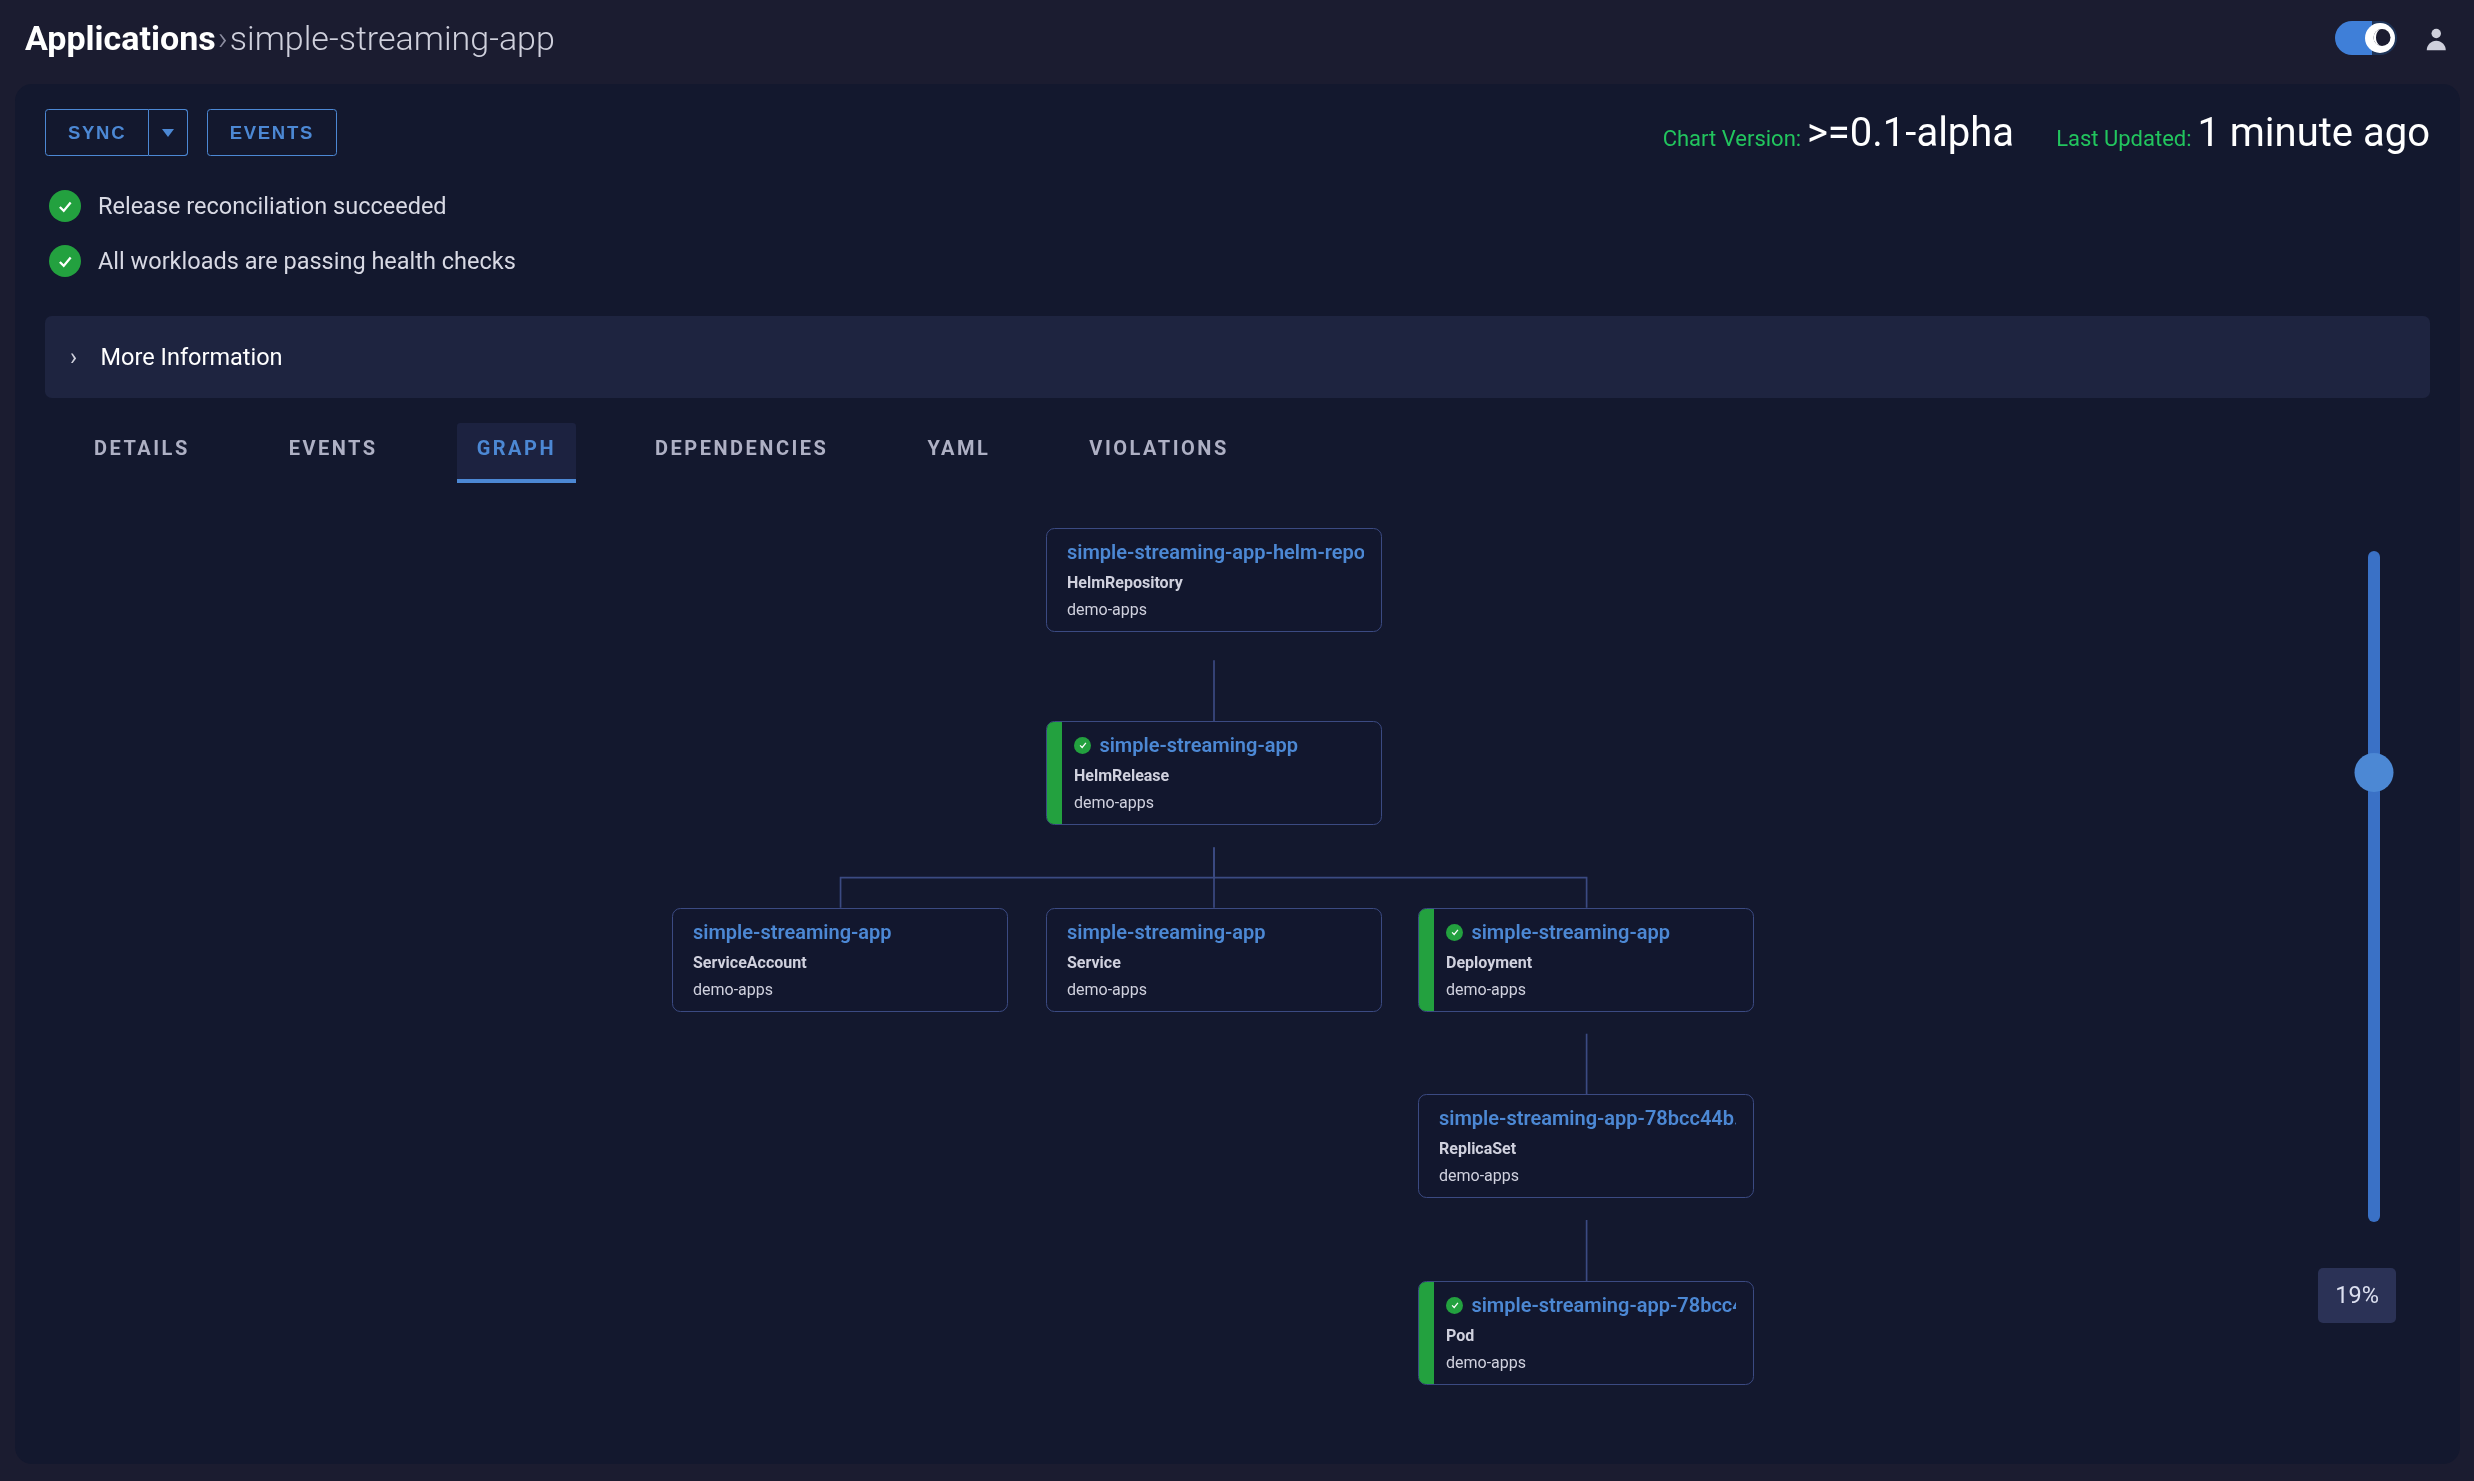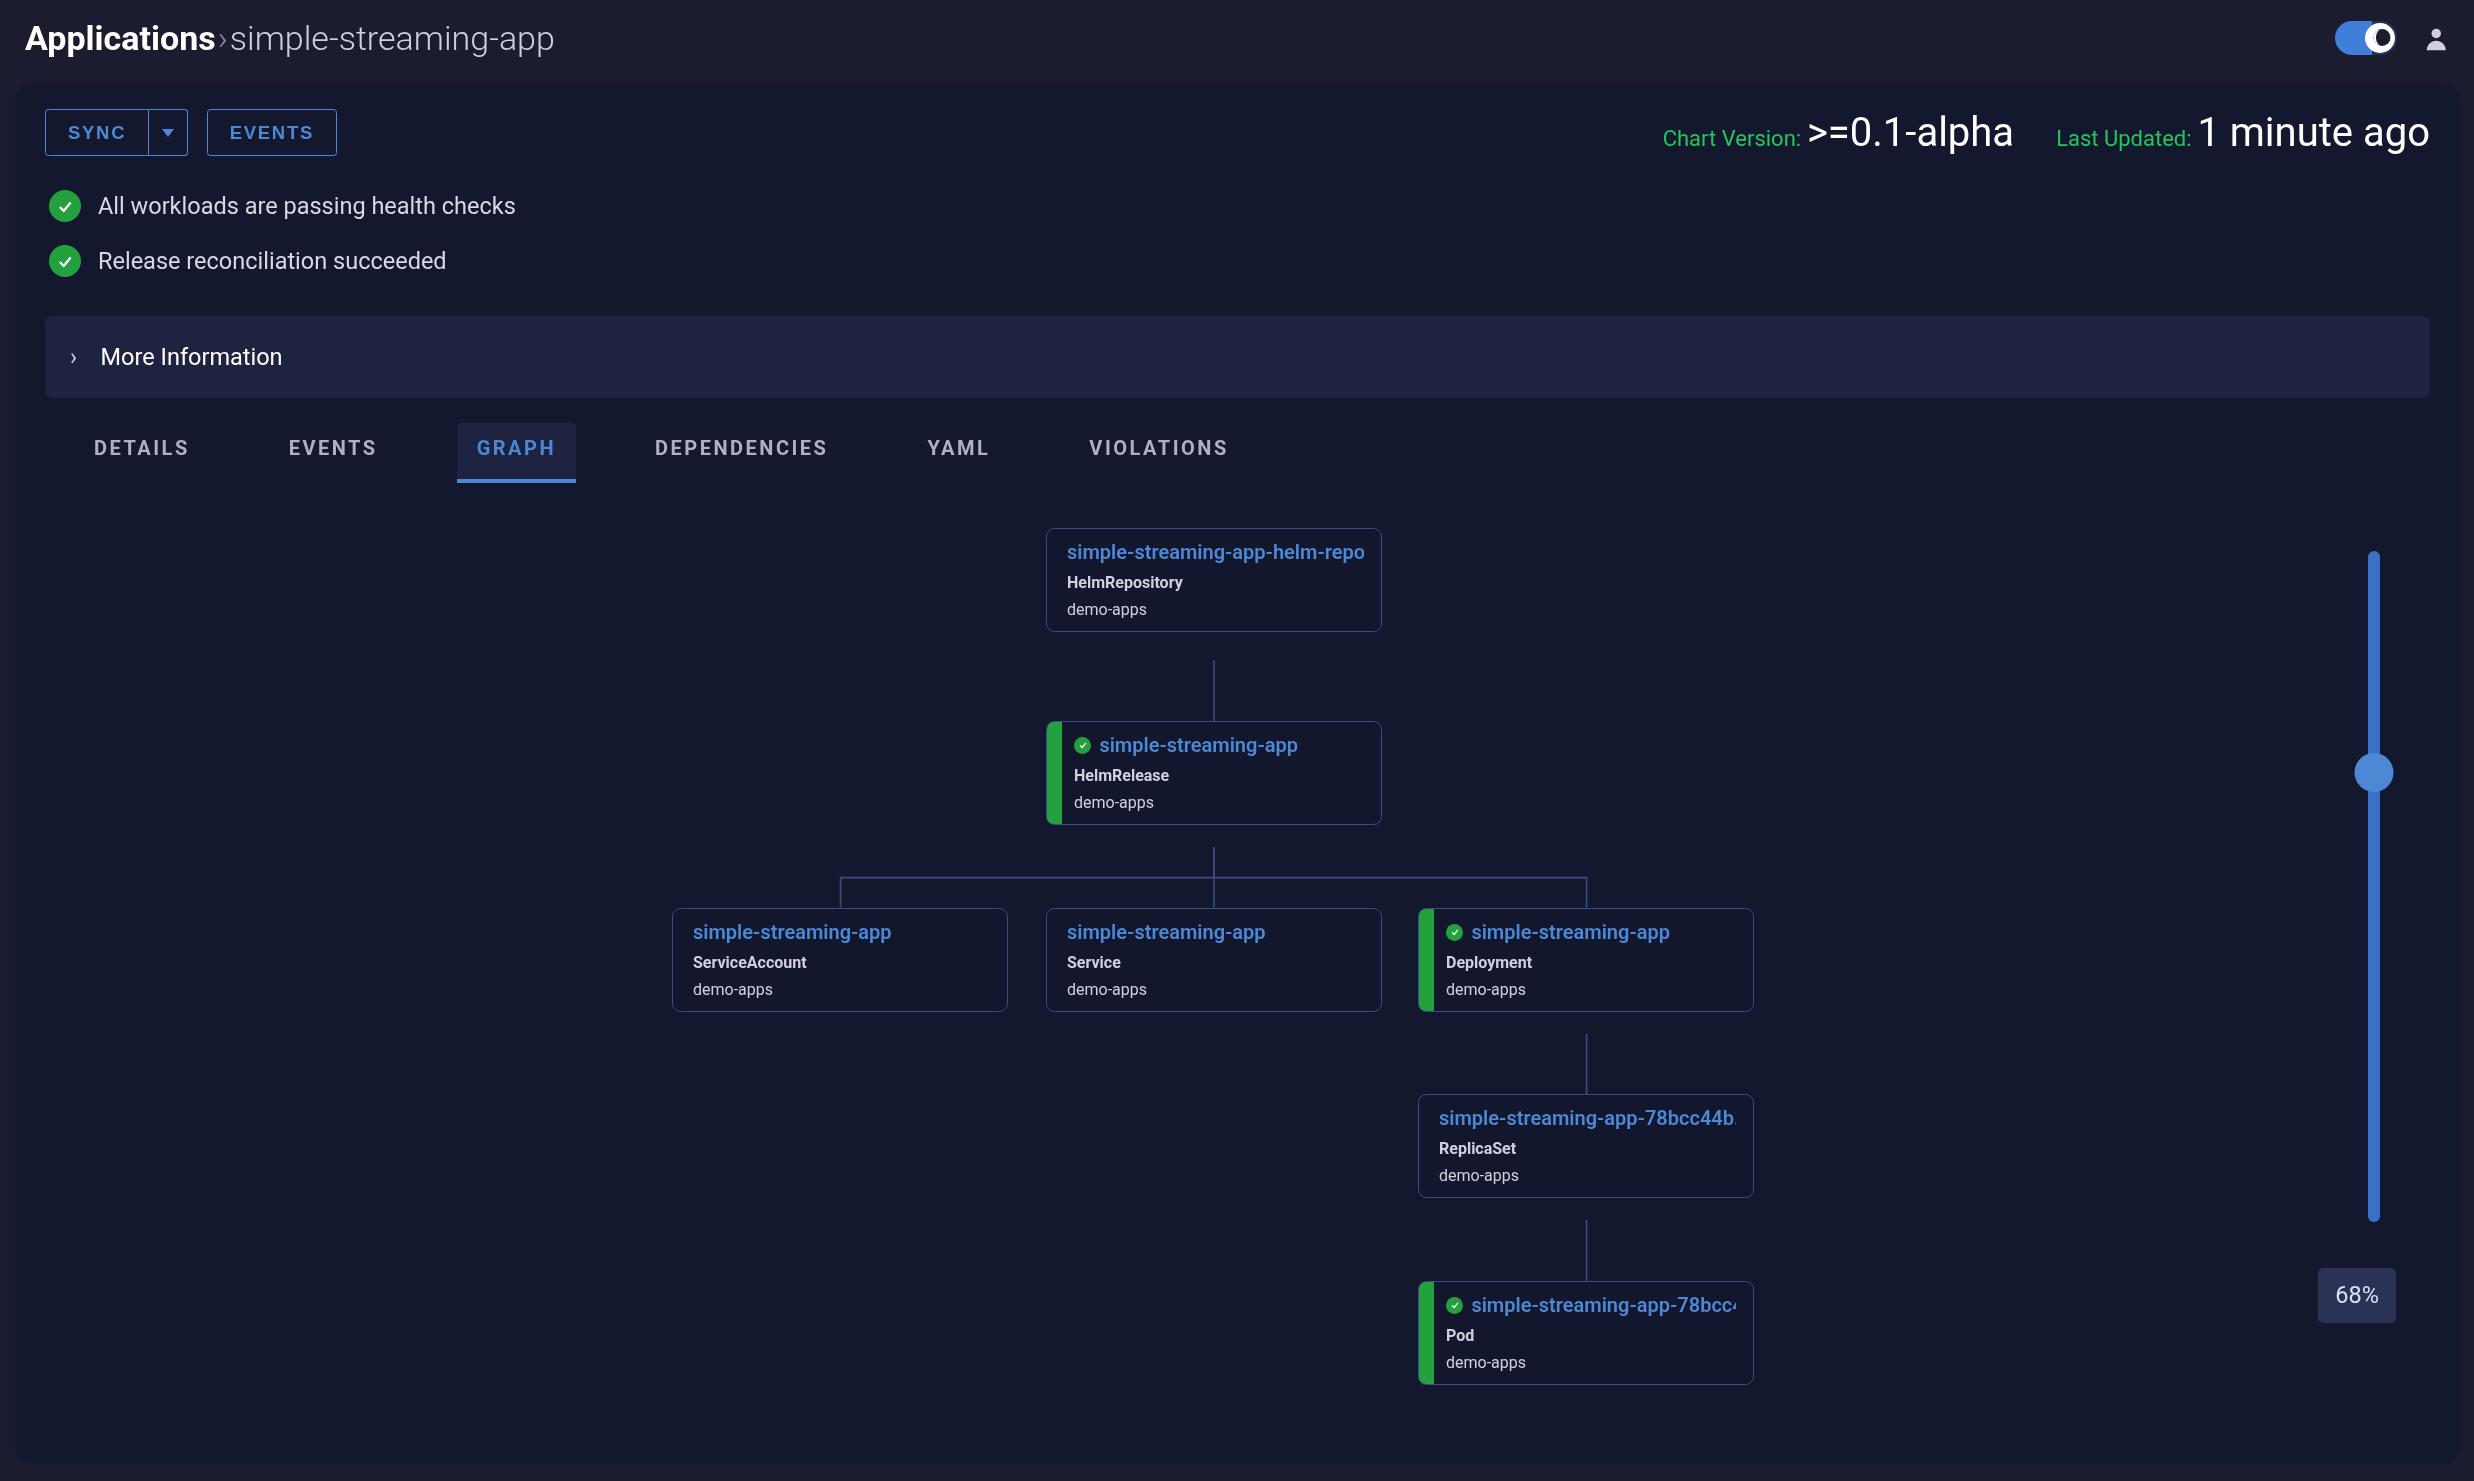--- a/index.html
+++ b/index.html
@@ -222,29 +222,29 @@
     </div>
   </div>
 
   <div class="status-list">
       <div class="status-item">
         <span class="check-icon">
           <svg viewBox="0 0 24 24">
             <polyline points="5 13 10 18 19 7"></polyline>
           </svg>
         </span>
-        <span>All workloads are passing health checks</span>
+        <span>Release reconciliation succeeded</span>
       </div>
       <div class="status-item">
         <span class="check-icon">
           <svg viewBox="0 0 24 24">
             <polyline points="5 13 10 18 19 7"></polyline>
           </svg>
         </span>
-        <span>Release reconciliation succeeded</span>
+        <span>All workloads are passing health checks</span>
       </div>
     </div>
 
   <div class="more-info">
     <span class="chev">›</span>
     <span>More Information</span>
   </div>
 
   <div class="tabs">
       <div class="tab">DETAILS</div>
@@ -329,16 +329,16 @@
             </span>
             <span>simple-streaming-app-78bcc44...</span>
           </div>
           <div class="node-kind">Pod</div>
           <div class="node-ns">demo-apps</div>
         </div>
       </div>
     <div class="zoom-slider">
       <div class="zoom-thumb" style="top: 202px;"></div>
     </div>
-    <div class="zoom-label">68%</div>
+    <div class="zoom-label">19%</div>
   </div>
 </div>
 
 
 </body></html>

